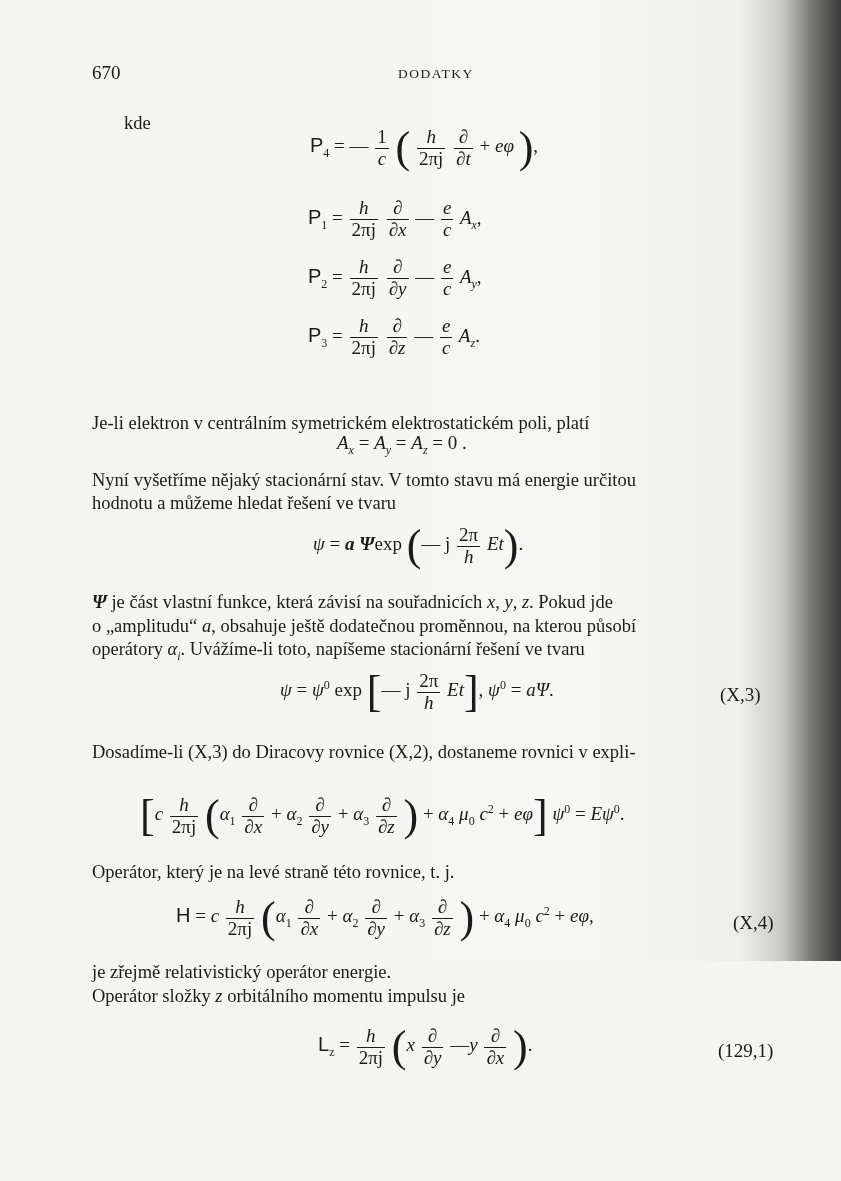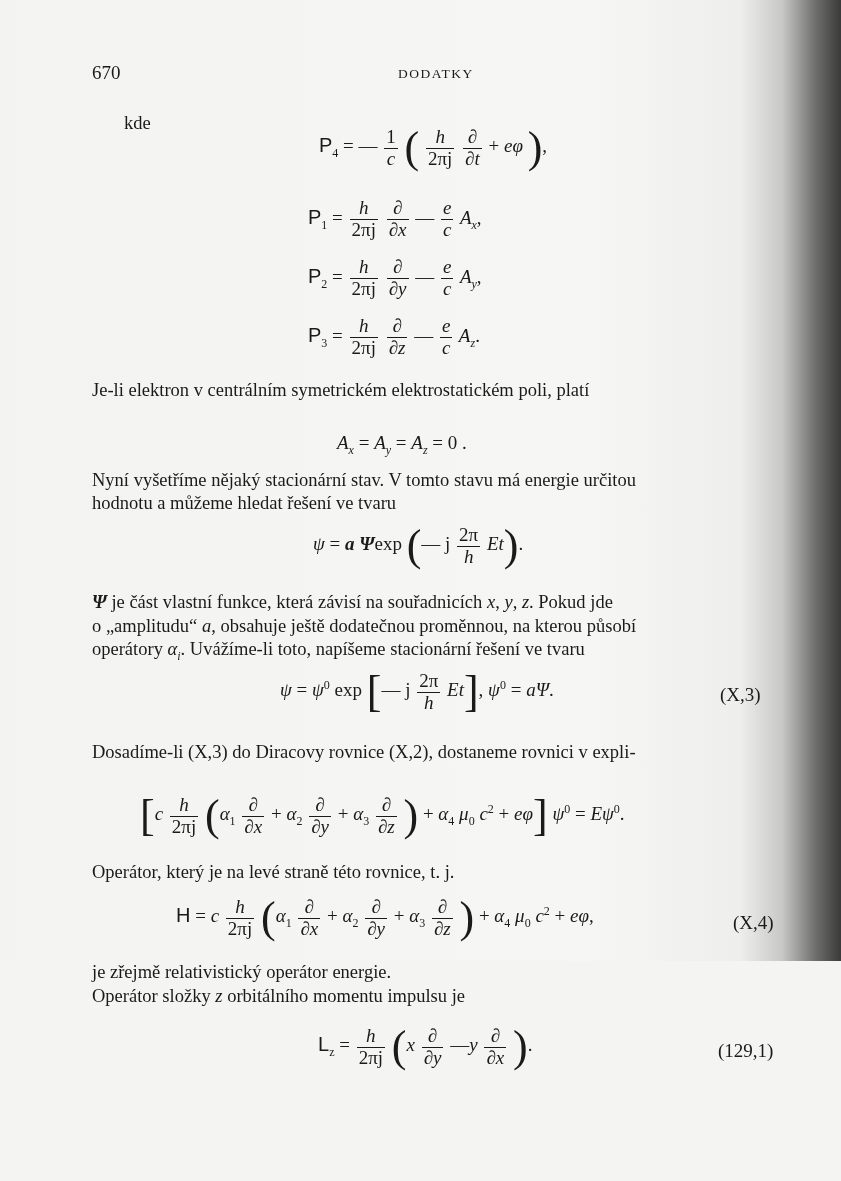--- a/index.html
+++ b/index.html
@@ -33,21 +33,21 @@
 </head>
 <body>
 
 <div class="page">
 
   <div class="abs pnum">670</div>
   <div class="abs runhead">DODATKY</div>
 
   <div class="abs text" style="left:92px; top:113px;margin-left:32px;">kde</div>
 
-  <div class="abs math" style="left:310px; top:126px;margin-left:9px;">
+  <div class="abs math" style="left:310px; top:126px;">
     <span class="op">P</span><sub class="up">4</sub>
     <span class="up"> = — </span>
     <span class="frac"><span class="num up">1</span><span>c</span></span>
     <span class="big">(</span>
     <span class="frac"><span class="num">h</span><span class="up">2πj</span></span>
     <span class="frac"><span class="num up">∂</span><span>∂t</span></span>
     <span class="up"> + </span><span>eφ</span>
     <span class="big">)</span><span class="up">,</span>
   </div>
 
@@ -74,21 +74,21 @@
   <div class="abs math" style="left:308px; top:316px;">
     <span class="op">P</span><sub class="up">3</sub>
     <span class="up"> = </span>
     <span class="frac"><span class="num">h</span><span class="up">2πj</span></span>
     <span class="frac"><span class="num up">∂</span><span>∂z</span></span>
     <span class="up"> — </span>
     <span class="frac"><span class="num">e</span><span>c</span></span>
     <span>A</span><sub>z</sub><span class="up">.</span>
   </div>
 
-  <div class="abs text" style="left:92px; top:380px;">Je-li elektron v centrálním symetrickém elektrostatickém poli, platí</div>
+  <div class="abs text" style="left:92px; top:413px;">Je-li elektron v centrálním symetrickém elektrostatickém poli, platí</div>
 
   <div class="abs math" style="left:337px; top:432px;">
     <span>A</span><sub>x</sub><span class="up"> = </span><span>A</span><sub>y</sub><span class="up"> = </span><span>A</span><sub>z</sub><span class="up"> = 0 .</span>
   </div>
 
   <div class="abs text" style="left:92px; top:493px;">hodnotu a můžeme hledat řešení ve tvaru</div>
   <div class="abs text" style="left:92px; top:470px;">Nyní vyšetříme nějaký stacionární stav. V tomto stavu má energie určitou</div>
 
   <div class="abs math" style="left:313px; top:524px;">
     <span>ψ</span><span class="up"> = </span><b>a</b>

